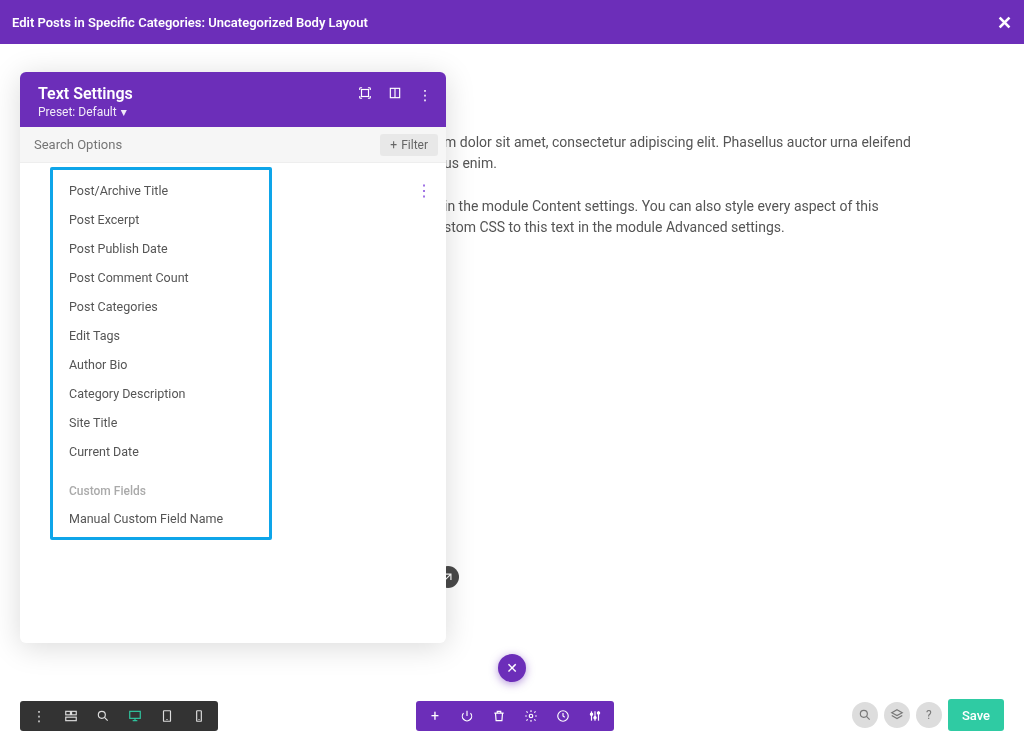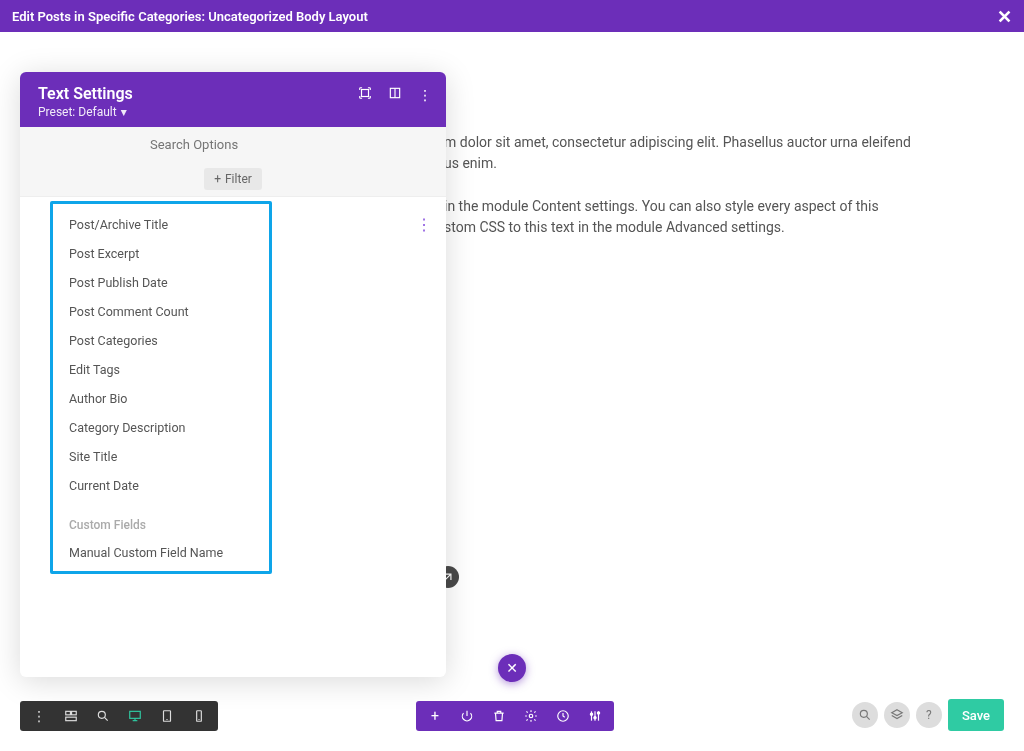--- a/index.html
+++ b/index.html
@@ -1,35 +1,35 @@
 <!DOCTYPE html>
 <html><head>
 <meta charset="utf-8">
 <style>
   * { box-sizing: border-box; margin: 0; padding: 0; font-family: -apple-system, BlinkMacSystemFont, "Segoe UI", Roboto, "Open Sans", sans-serif; }
   body { background: #ffffff; width: 1024px; height: 751px; overflow: hidden; position: relative; }
 
-  .top-bar { background: #6c2eb9; color: #fff; height: 32px; display: flex; align-items: center; padding: 0 12px; font-size: 13px; font-weight: 600; justify-content: space-between; }
+  .top-bar { background: #6c2eb9; color: #fff; height: 44px; display: flex; align-items: center; padding: 0 12px; font-size: 13px; font-weight: 600; justify-content: space-between; }
   .top-bar .close { font-size: 18px; cursor: pointer; }
 
   .page-text { position: absolute; top: 132px; left: 444px; right: 40px; color: #555; font-size: 14px; line-height: 1.5; }
   .page-text p { margin-bottom: 22px; }
 
   .settings-panel { position: absolute; top: 72px; left: 20px; width: 426px; background: #fff; border-radius: 6px; box-shadow: 0 4px 30px rgba(0,0,0,0.15); overflow: visible; }
   .panel-header { background: #6c2eb9; color: #fff; padding: 12px 18px 8px; border-radius: 6px 6px 0 0; position: relative; }
   .panel-title { font-size: 16px; font-weight: 600; }
   .panel-preset { font-size: 12px; opacity: 0.9; margin-top: 2px; display: flex; align-items: center; gap: 4px; }
   .panel-header-icons { position: absolute; top: 14px; right: 14px; display: flex; gap: 16px; align-items: center; }
   .panel-header-icons span { cursor: pointer; font-size: 14px; }
 
   .tabs { background: #8e5ae0; display: flex; color: #fff; font-size: 13px; font-weight: 600; }
   .tab { padding: 10px 0; width: 88px; text-align: center; cursor: pointer; }
   .tab.active { background: #a374ec; }
 
-  .search-row { display: flex; align-items: center; background: #f6f6f6; border-bottom: 1px solid #eee; flex-direction: column; }
+  .search-row { display: flex; align-items: center; background: #f6f6f6; border-bottom: 1px solid #eee; }
   .search-input { flex: 1; border: none; background: transparent; padding: 10px 14px; font-size: 13px; color: #888; outline: none; }
   .filter-btn { background: #e8e8e8; border-radius: 3px; margin: 6px 8px; padding: 4px 10px; font-size: 12px; color: #666; display: flex; align-items: center; gap: 4px; cursor: pointer; }
 
   .panel-body { position: relative; padding-top: 8px; min-height: 480px; }
   .body-dots { position: absolute; top: 18px; right: 14px; color: #8e5ae0; font-size: 16px; cursor: pointer; }
 
   .dropdown { position: absolute; top: 4px; left: 30px; width: 222px; background: #fff; border: 3px solid #0ea5e9; border-radius: 2px; padding: 6px 0 4px; }
   .dropdown .item { padding: 7px 16px; font-size: 12.5px; color: #555; cursor: pointer; }
   .dropdown .section-label { padding: 18px 16px 6px; font-size: 12px; color: #aaa; font-weight: 500; }
 

